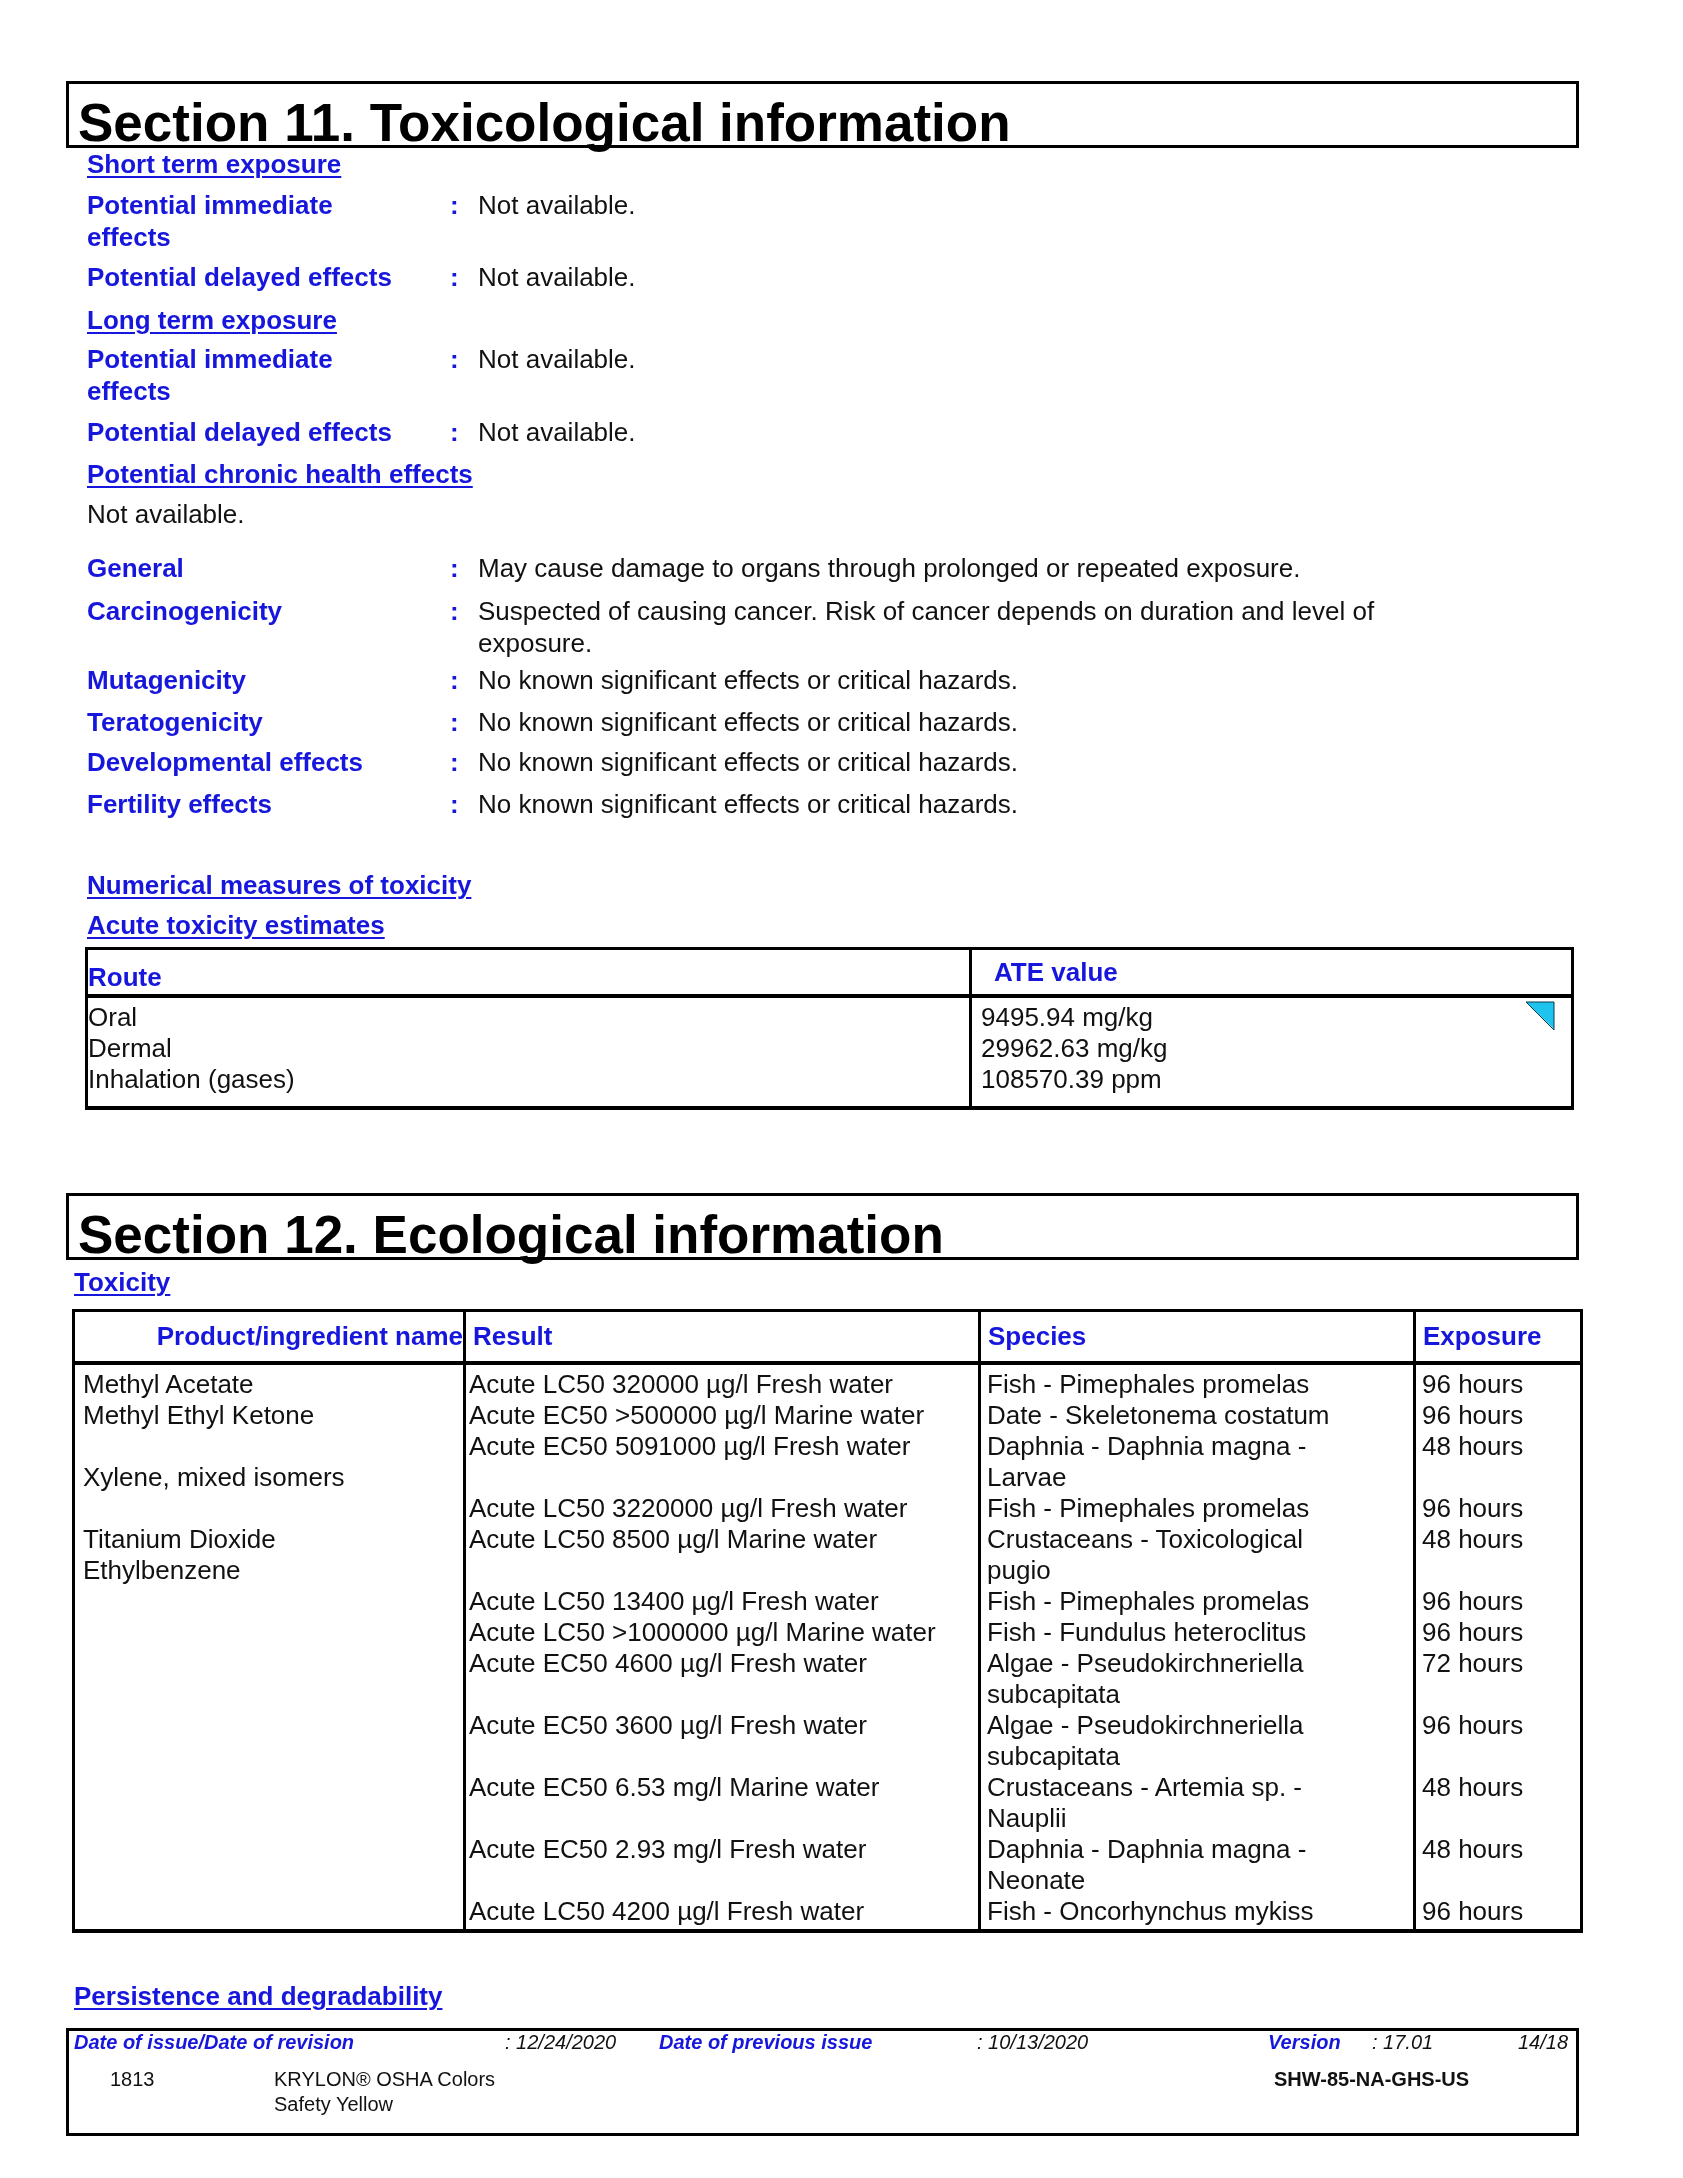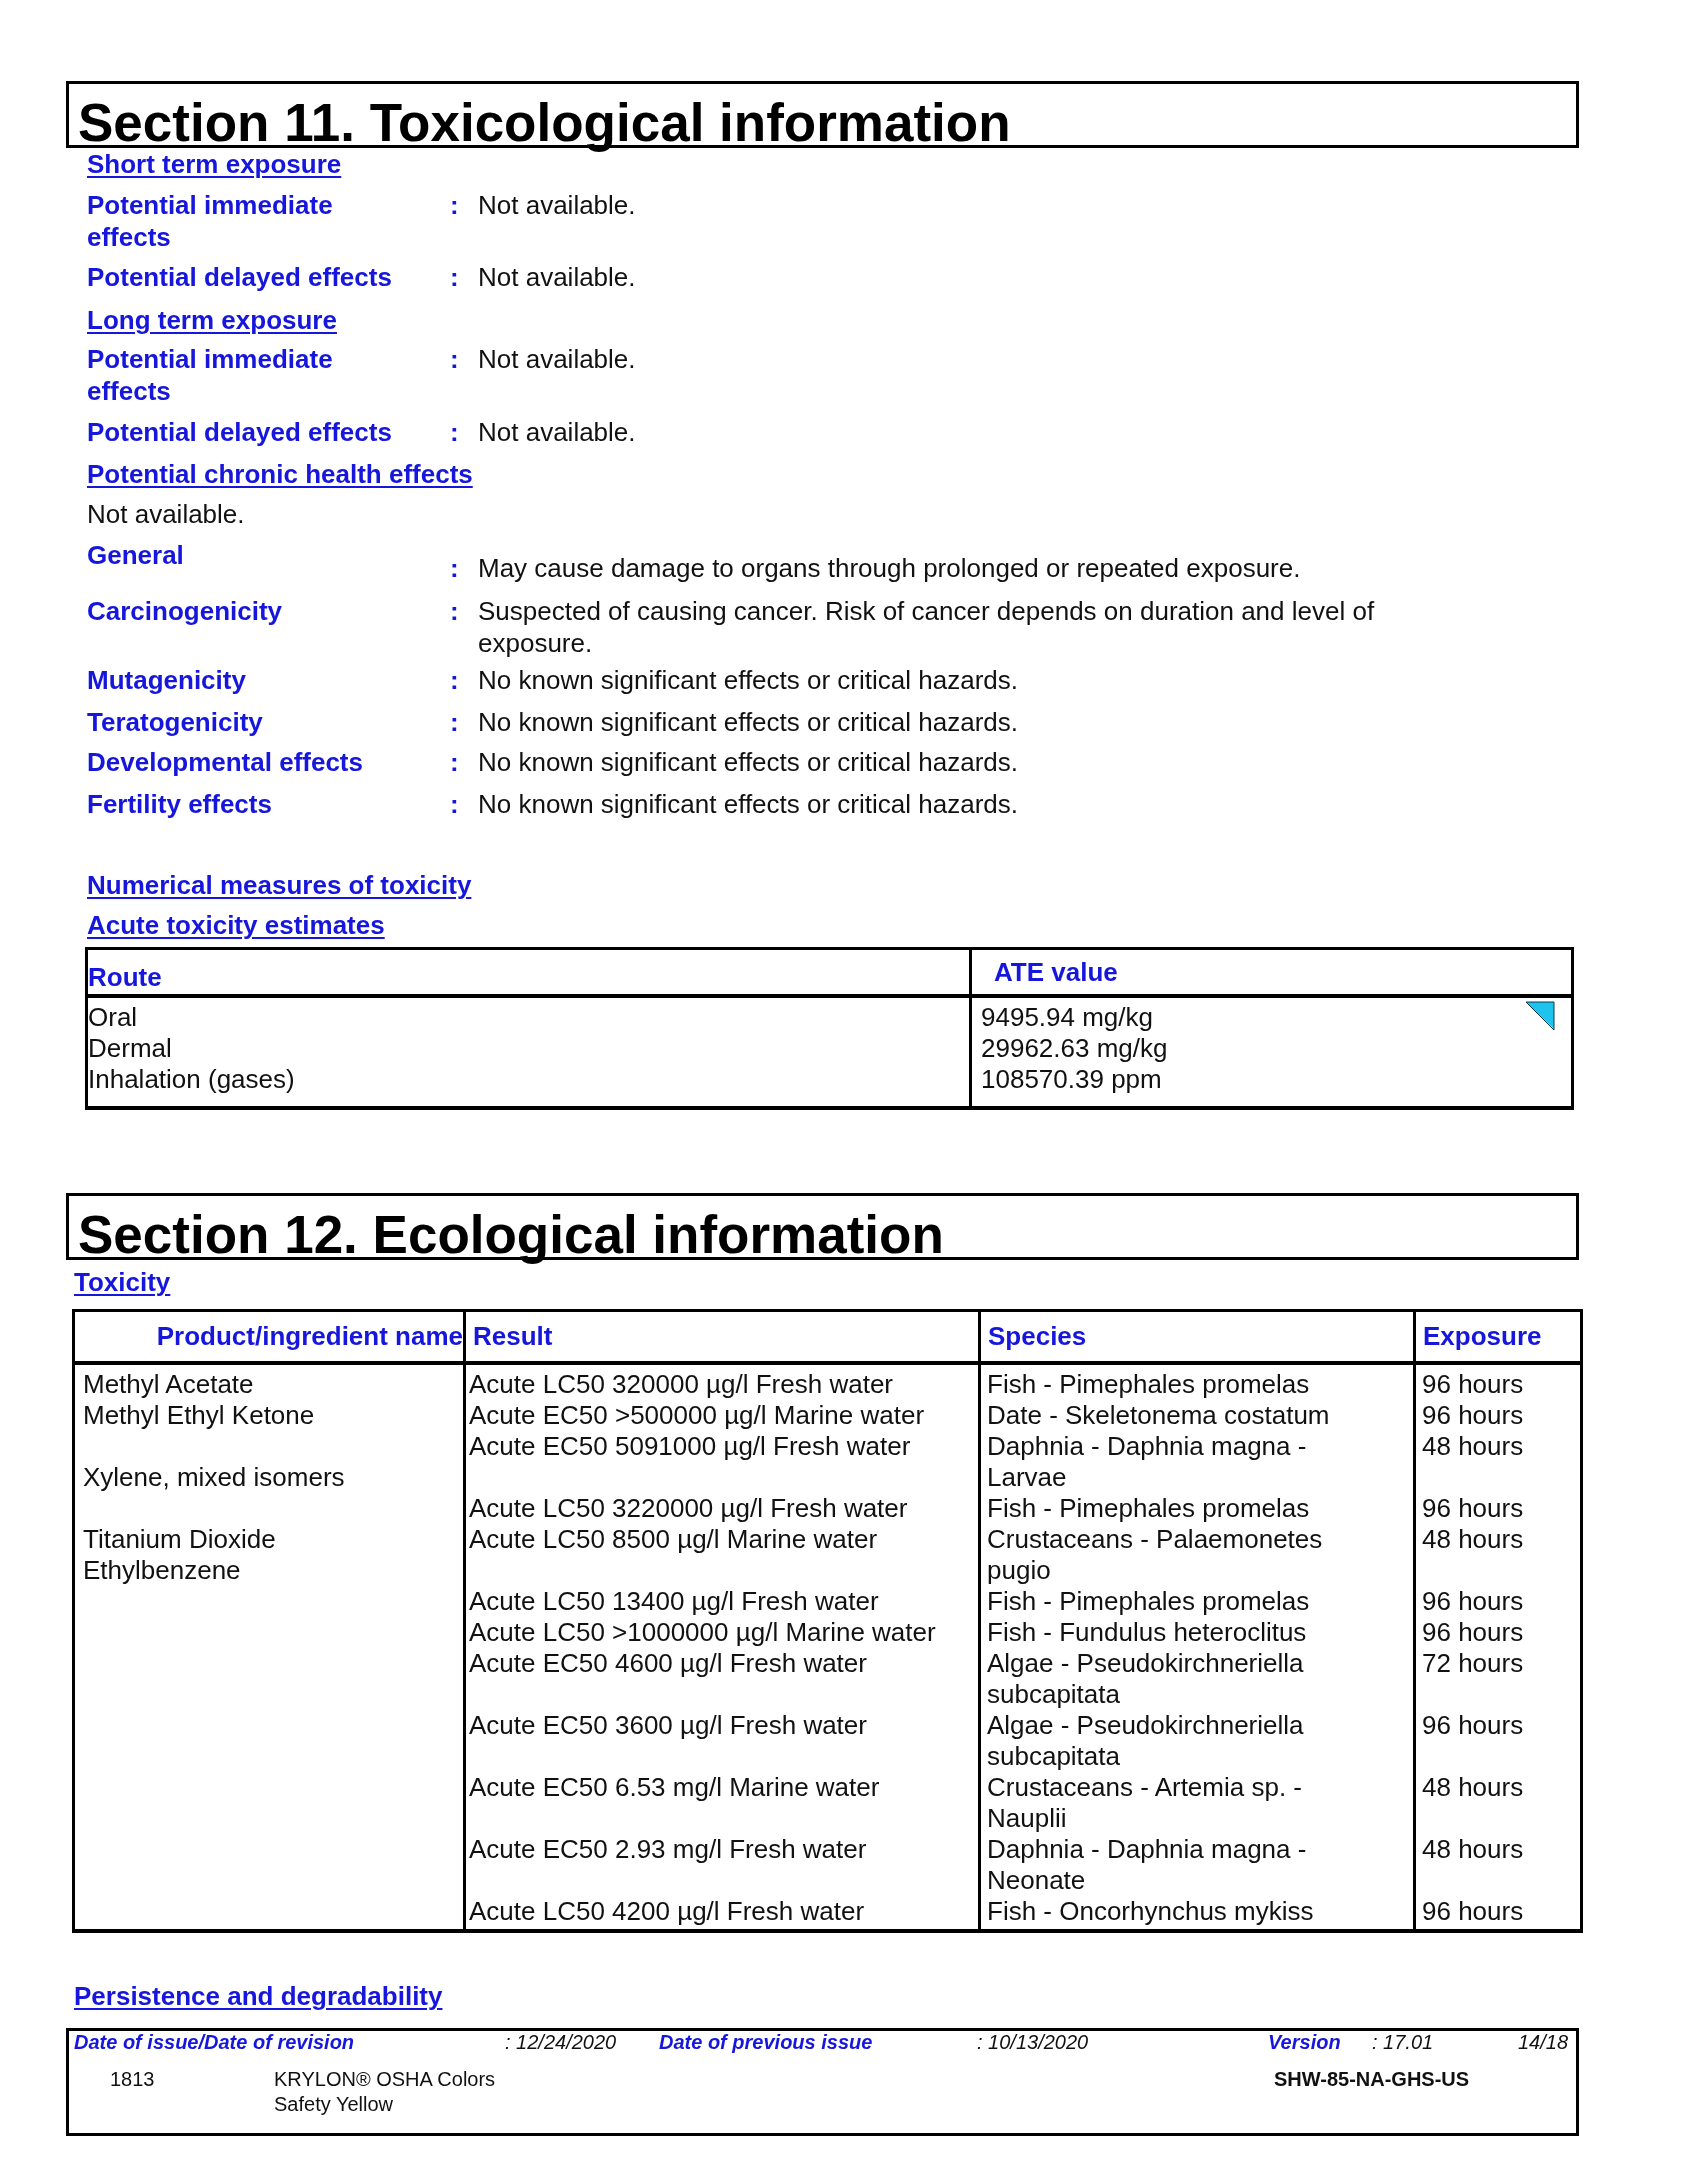--- a/index.html
+++ b/index.html
@@ -50,21 +50,21 @@
 <div class="abs colon" style="left:450px; top:346px;">:</div>
 <div class="abs val" style="left:478px; top:346px;">Not available.</div>
 
 <div class="abs lbl" style="left:87px; top:419px;">Potential delayed effects</div>
 <div class="abs colon" style="left:450px; top:419px;">:</div>
 <div class="abs val" style="left:478px; top:419px;">Not available.</div>
 
 <div class="abs sub" style="left:87px; top:461px;">Potential chronic health effects</div>
 <div class="abs val" style="left:87px; top:501px;">Not available.</div>
 
-<div class="abs lbl" style="left:87px; top:542px;">General</div>
+<div class="abs lbl" style="left:87px; top:555px;">General</div>
 <div class="abs colon" style="left:450px; top:555px;">:</div>
 <div class="abs val" style="left:478px; top:555px;">May cause damage to organs through prolonged or repeated exposure.</div>
 
 <div class="abs lbl" style="left:87px; top:598px;">Carcinogenicity</div>
 <div class="abs colon" style="left:450px; top:598px;">:</div>
 <div class="abs val" style="left:478px; top:598px;">Suspected of causing cancer.  Risk of cancer depends on duration and level of</div>
 <div class="abs val" style="left:478px; top:630px;">exposure.</div>
 
 <div class="abs lbl" style="left:87px; top:667px;">Mutagenicity</div>
 <div class="abs colon" style="left:450px; top:667px;">:</div>
@@ -185,21 +185,21 @@
             <div>Acute LC50 4200 µg/l Fresh water</div>
           </div>
         </td>
         <td style="padding-left: 6px; padding-top: 4px; height: 568px; box-sizing: border-box;">
           <div class="cell-lines">
             <div>Fish - Pimephales promelas</div>
             <div>Date - Skeletonema costatum</div>
             <div>Daphnia - Daphnia magna -</div>
             <div>Larvae</div>
             <div>Fish - Pimephales promelas</div>
-            <div>Crustaceans - Palaemonetes</div>
+            <div>Crustaceans - Toxicological</div>
             <div>pugio</div>
             <div>Fish - Pimephales promelas</div>
             <div>Fish - Fundulus heteroclitus</div>
             <div>Algae - Pseudokirchneriella</div>
             <div>subcapitata</div>
             <div>Algae - Pseudokirchneriella</div>
             <div>subcapitata</div>
             <div>Crustaceans - Artemia sp. -</div>
             <div>Nauplii</div>
             <div>Daphnia - Daphnia magna -</div>

